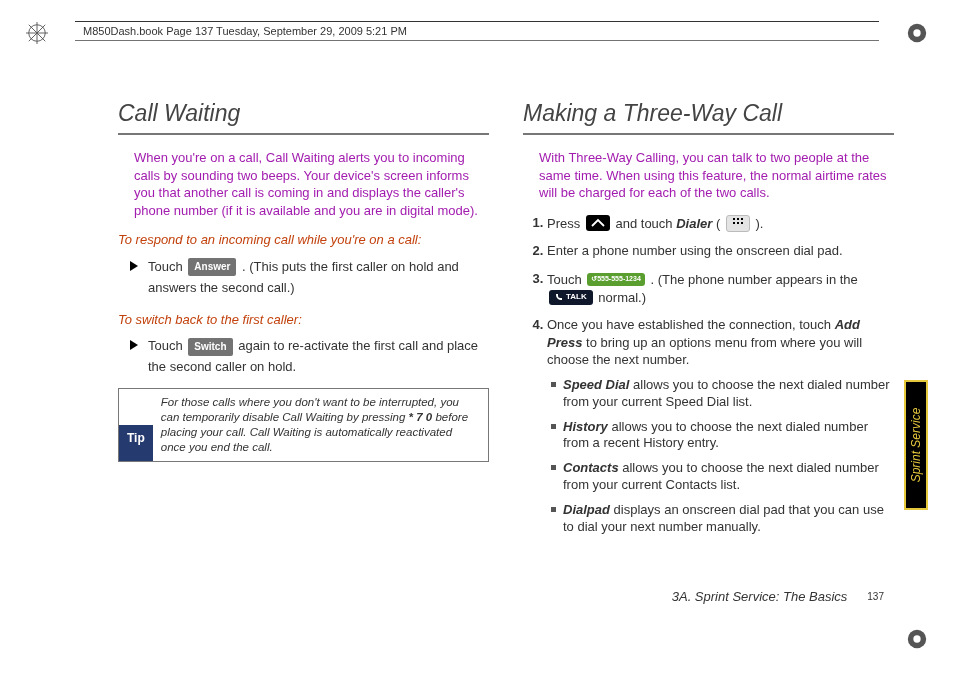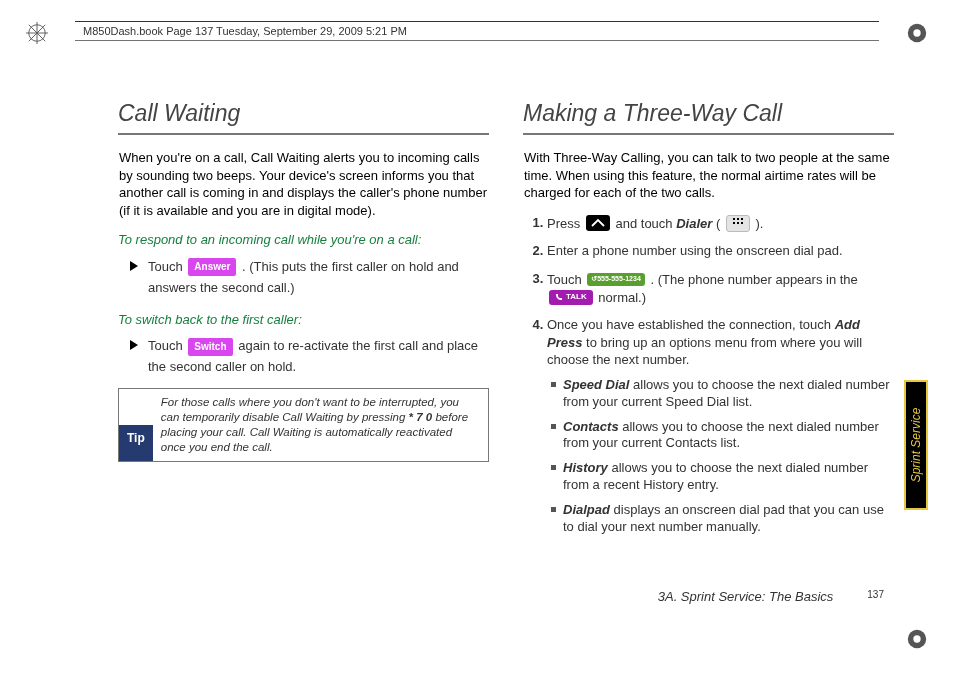--- a/index.html
+++ b/index.html
@@ -46,31 +46,31 @@
     font-style: italic;
     font-weight: normal;
     font-size: 23px;
     color: #444;
     margin: 0 0 6px 0;
   }
   .rule {
     border-top: 2px solid #777;
     margin-bottom: 14px;
   }
-  p { margin: 0 0 12px 1px; line-height: 1.35; color: #000000; }
-  .subhead { font-style: italic; margin: 12px 0 8px 0; color: #15803d; }
+  p { margin: 0 0 12px 16px; line-height: 1.35; color: #a21caf; }
+  .subhead { font-style: italic; margin: 12px 0 8px 0; color: #c2410c; }
   .tri-bullet {
     display: flex;
     gap: 10px;
     margin: 0 0 10px 12px;
   }
   .tri { width: 0; height: 0; border-top: 5px solid transparent; border-bottom: 5px solid transparent; border-left: 8px solid #000; margin-top: 4px; flex-shrink: 0; }
   .btn {
     display: inline-block;
-    background: #d946ef;
+    background: #737373;
     color: #fff;
     font-size: 10px;
     font-weight: bold;
     padding: 1px 6px;
     border-radius: 2px;
     vertical-align: middle;
     margin: 0 2px;
   }
   .tip-box {
     display: flex;
@@ -106,21 +106,21 @@
     height: 16px;
     vertical-align: middle;
     margin: 0 2px;
     font-size: 11px;
   }
   .icon-box.light { background: #e4e4e4; color: #000; border: 1px solid #bbb; width: 22px; height: 15px; }
   .talk-btn {
     display: inline-flex;
     align-items: center;
     justify-content: center;
-    background: #a21caf;
+    background: #0f172a;
     color: #fff;
     border-radius: 3px;
     height: 15px;
     padding: 0 6px;
     font-size: 8px;
     font-weight: bold;
     vertical-align: middle;
     margin: 0 2px;
     gap: 3px;
   }
@@ -168,22 +168,22 @@
     font-style: italic;
     font-size: 12px;
     white-space: nowrap;
   }
   .footer {
     position: absolute;
     bottom: 78px;
     right: 70px;
     font-style: italic;
     display: flex;
-    gap: 34px;
-    align-items: flex-start;
+    gap: 20px;
+    align-items: center;
   }
   .footer .sec { font-size: 13px; color: #333; }
   .footer .pg { font-size: 10px; color: #333; font-style: normal; }
   .inline-flow > * { vertical-align: middle; }
   .inline-flow { line-height: 1.6; }
 </style>
 </head>
 <body>
 
 <div class="corner-icon corner-tl">
@@ -293,22 +293,22 @@
           <span>TALK</span>
         </span>
         <span> normal.)</span>
       </li>
       <li>
         <span>Once you have established the connection, touch </span>
         <span class="bi">Add Press</span>
         <span> to bring up an options menu from where you will choose the next number.</span>
         <ul class="sub-bullets">
           <li><span class="bi">Speed Dial</span><span> allows you to choose the next dialed number from your current Speed Dial list.</span></li>
+          <li><span class="bi">History</span><span> allows you to choose the next dialed number from a recent History entry.</span></li>
           <li><span class="bi">Contacts</span><span> allows you to choose the next dialed number from your current Contacts list.</span></li>
-          <li><span class="bi">History</span><span> allows you to choose the next dialed number from a recent History entry.</span></li>
           <li><span class="bi">Dialpad</span><span> displays an onscreen dial pad that you can use to dial your next number manually.</span></li>
         </ul>
       </li>
     </ol>
   </div>
 </div>
 
 <div class="side-tab">
   <span>Sprint Service</span>
 </div>

